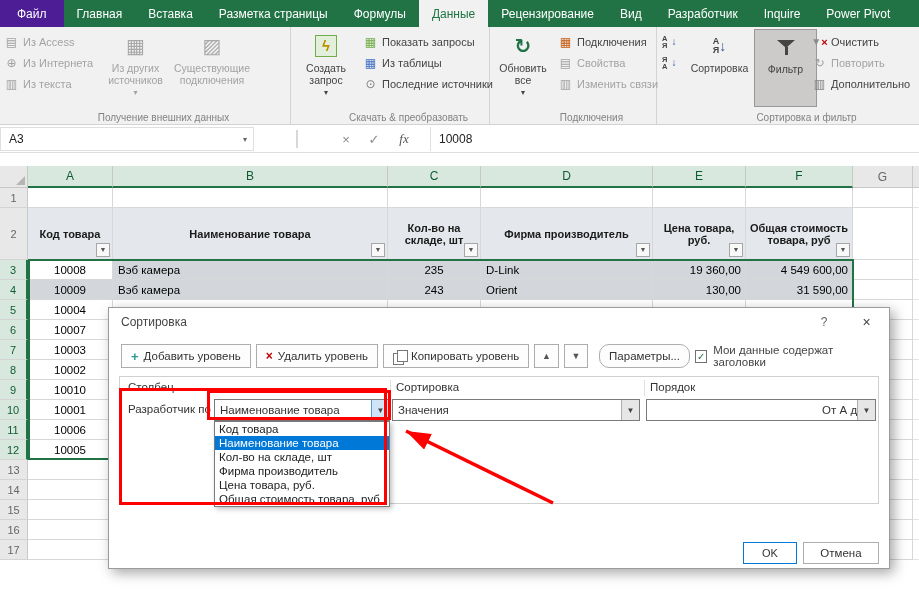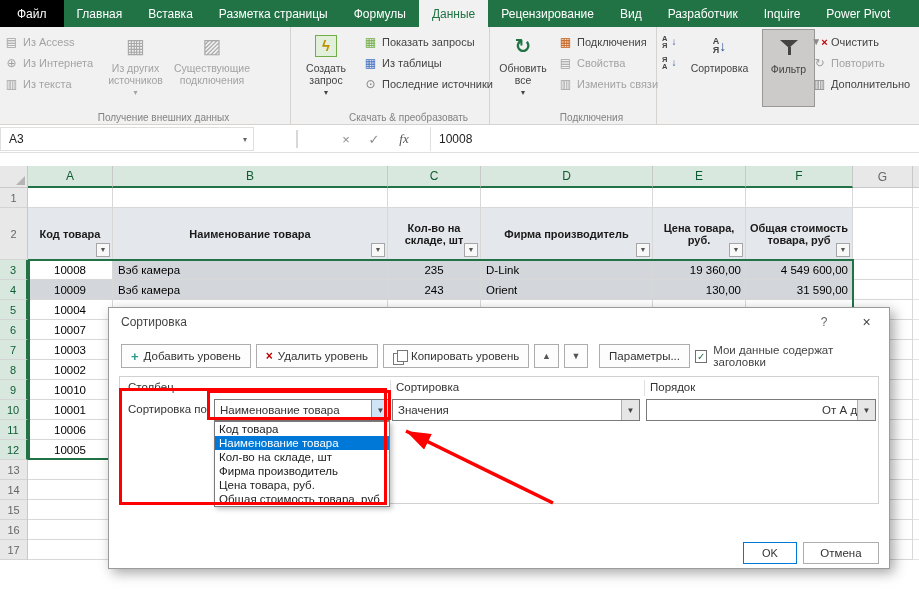--- a/index.html
+++ b/index.html
@@ -2,21 +2,21 @@
 <html><head>
 <meta charset="utf-8">
 <style>
   * { margin:0; padding:0; box-sizing:border-box; }
   html,body { width:919px; height:593px; overflow:hidden; }
   body { font-family:"Liberation Sans","DejaVu Sans",sans-serif; background:#fff; position:relative; font-size:12px; color:#222; }
 
   
   .tabbar{position:absolute;top:0;left:0;width:919px;height:27px;background:#217346;display:flex;color:#fff;font-size:12px;}
   .tab{padding:0 13px;display:flex;align-items:center;cursor:pointer;white-space:nowrap;}
-  .tab.file{background:#000000;padding:8px 17px;}
+  .tab.file{background:#4c1d95;padding:8px 17px;}
   .tab.active{background:#f1f1f1;color:#217346;}
 
   
   .ribbon{position:absolute;top:27px;left:0;width:919px;height:98px;background:#f1f1f1;border-bottom:1px solid #d5d2cf;}
   .rgroup{position:absolute;top:0;height:98px;border-right:1px solid #d5d2cf;}
   .g1{left:0;width:291px}.g2{left:291px;width:199px}.g3{left:490px;width:167px}.g4{left:657px;width:262px;border-right:none}
   .glabel{position:absolute;bottom:2px;left:0;right:0;text-align:center;font-size:10px;color:#828282;white-space:nowrap;overflow:hidden;padding-left:37px;}
   .bigbtn{position:absolute;top:2px;height:78px;display:flex;flex-direction:column;align-items:center;text-align:center;font-size:10.5px;line-height:12px;color:#444;cursor:pointer;padding-top:4px;}
   .bigbtn .bicon{width:26px;height:26px;margin-bottom:3px;display:flex;align-items:center;justify-content:center;font-size:20px;}
   .bigbtn.disabled{color:#a3a3a3;}
@@ -216,21 +216,21 @@
     <div class="bigbtn sort-big" style="left:31px;width:63px;">
       <span class="bicon">
         <span class="az-col">
             <span>А</span>
             <span>Я</span>
           </span>
         <span class="mini-arr">↓</span>
       </span>
       <span>Сортировка</span>
     </div>
-    <div class="bigbtn pressed" style="left:97px;width:53px;margin-left:8px;">
+    <div class="bigbtn pressed" style="left:97px;width:63px;">
       <span class="bicon">
           <span class="funnel"></span>
         </span>
       <span>Фильтр</span>
     </div>
     <div class="smallstack" style="left:153px;width:108px;">
       <div class="sbtn">
         <span class="sicon">
             <span class="gray-tri">▼</span>
             <span class="redx">×</span>
@@ -239,20 +239,21 @@
       </div>
       <div class="sbtn disabled">
         <span class="sicon" style="color:#a0a0a0;">↻</span>
         <span>Повторить</span>
       </div>
       <div class="sbtn">
         <span class="sicon" style="color:#808080;">▥</span>
         <span>Дополнительно</span>
       </div>
     </div>
+    <div class="glabel">Сортировка и фильтр</div>
   </div>
 </div>
 
 <div class="fbar">
   <div class="namebox">
     <span>A3</span>
     <span class="nbarr">▾</span>
   </div>
   <div class="fdiv"></div>
   <div class="fbtn" style="left:333px;">
@@ -516,37 +517,37 @@
     <div class="dbtn">
       <span class="copy-ic"></span>
       <span>Копировать уровень</span>
     </div>
     <div class="dbtn iconly">
         <span>▲</span>
       </div>
     <div class="dbtn iconly">
         <span>▼</span>
       </div>
-    <div class="dbtn" style="margin-left:6px;">
+    <div class="dbtn" style="margin-left:6px;border-radius:10px;">
         <span>Параметры...</span>
       </div>
     <div class="cbwrap">
       <span class="cb">✓</span>
       <span>Мои данные содержат заголовки</span>
     </div>
   </div>
 
   <div class="dcrit">
     <span class="hcol" style="left:8px;">Столбец</span>
     <span class="hcol" style="left:276px;">Сортировка</span>
     <span class="hcol" style="left:530px;">Порядок</span>
     <div class="vsep" style="left:270px;"></div>
     <div class="vsep" style="left:524px;"></div>
 
-    <span class="sortby">Сортировка по</span>
+    <span class="sortby">Разработчик по</span>
 
     <div class="combo" style="left:94px;width:176px;">
       <span>Наименование товара</span>
       <span class="carr open">▼</span>
     </div>
     <div class="combo" style="left:272px;width:248px;">
       <span>Значения</span>
       <span class="carr">▼</span>
     </div>
     <div class="combo" style="left:526px;width:230px;justify-content:flex-end;">

